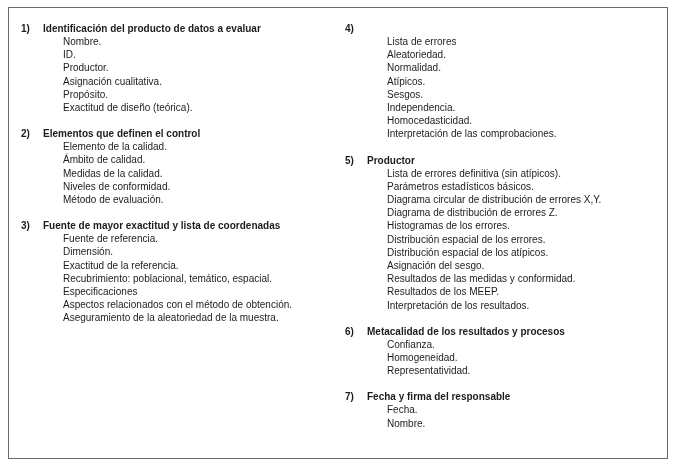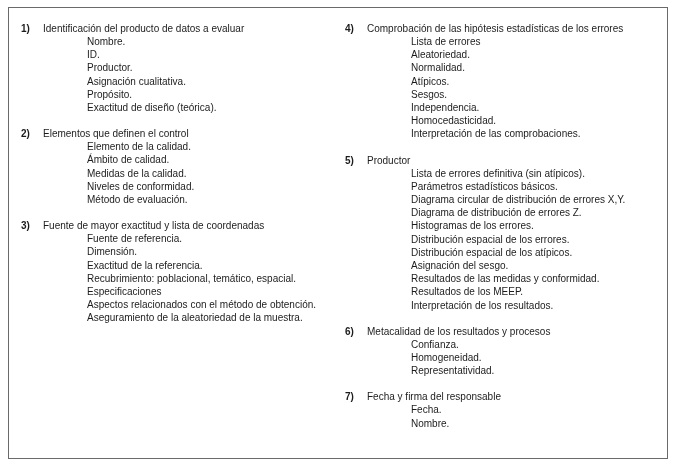--- a/index.html
+++ b/index.html
@@ -54,26 +54,26 @@
     flex-direction: row;
     align-items: flex-start;
   }
   .sec-num {
     flex: 0 0 22px;
     font-weight: bold;
     font-size: 10px;
     line-height: 13px;
   }
   .sec-title {
-    font-weight: normal;
+    font-weight: bold;
     font-size: 10px;
     line-height: 13px;
   }
   .sec-items {
-    margin-left: 66px;
+    margin-left: 42px;
   }
   .sec-item {
     font-size: 10px;
     line-height: 13.2px;
     white-space: nowrap;
   }
 </style>
 </head>
 <body>
 
@@ -121,21 +121,20 @@
               <div class="sec-item">Especificaciones</div>
               <div class="sec-item">Aspectos relacionados con el método de obtención.</div>
               <div class="sec-item">Aseguramiento de la aleatoriedad de la muestra.</div>
             </div>
           </div>
         </div>
       <div class="col col-right">
           <div class="section">
             <div class="section-head">
               <span class="sec-num">4)</span>
-              <span class="sec-title">Comprobación de las hipótesis estadísticas de los errores</span>
             </div>
             <div class="sec-items">
               <div class="sec-item">Lista de errores</div>
               <div class="sec-item">Aleatoriedad.</div>
               <div class="sec-item">Normalidad.</div>
               <div class="sec-item">Atípicos.</div>
               <div class="sec-item">Sesgos.</div>
               <div class="sec-item">Independencia.</div>
               <div class="sec-item">Homocedasticidad.</div>
               <div class="sec-item">Interpretación de las comprobaciones.</div>

